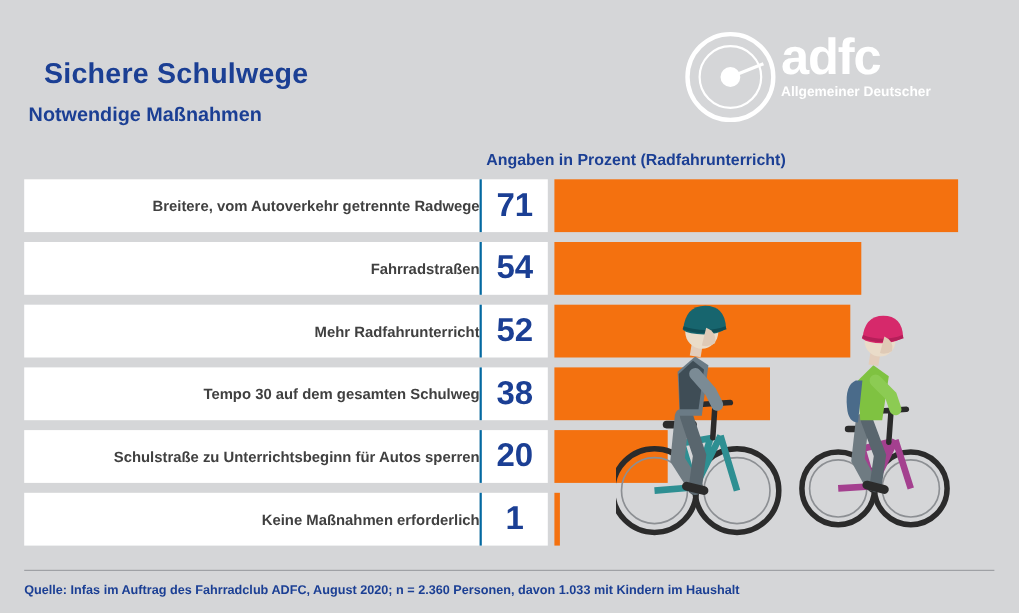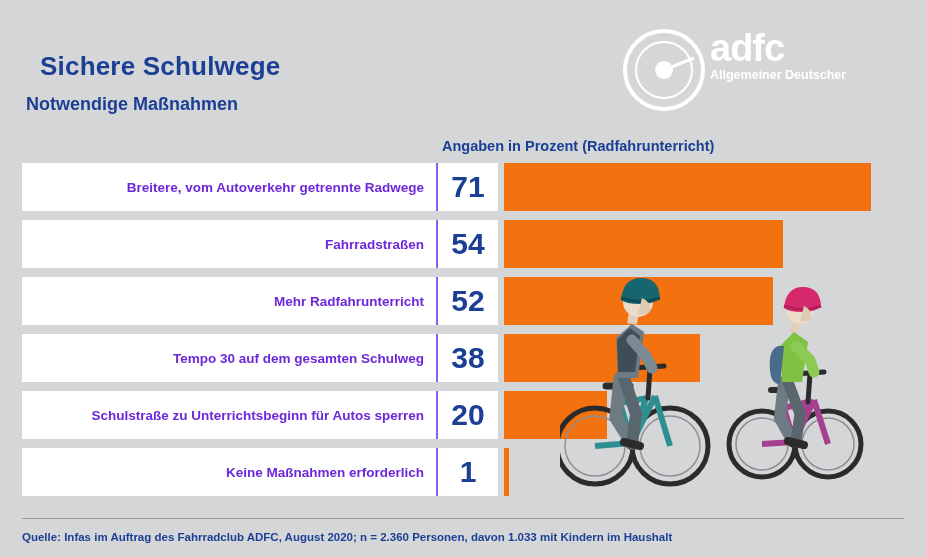--- a/index.html
+++ b/index.html
@@ -23,21 +23,21 @@
   .subtitle {
     font-size: 18px; font-weight: bold; color: #1b3f94;
     line-height: 1.1; margin: 8px 0 0 0;
   }
 
   
   .logo { position: absolute; right: 22px; top: 26px; width: 282px; height: 86px; }
   .logo-wheel { position: absolute; left: 0; top: 2px; }
   .logo-text { position: absolute; left: 88px; top: 4px; }
   .logo-word {
-    font-size: 38px; font-weight: bold; color: #ffffff;
+    font-size: 46px; font-weight: bold; color: #ffffff;
     line-height: 0.95; letter-spacing: -1px;
   }
   .logo-sub1, .logo-sub2 {
     font-size: 12.5px; color: #ffffff; font-weight: bold; line-height: 1.25;
   }
   .logo-sub1 { margin-top: 2px; }
 
   
   .chart-caption {
     position: absolute; left: 442px; top: 138px;
@@ -46,29 +46,28 @@
   }
 
   .rows { position: absolute; left: 22px; top: 163px; width: 882px; }
   .row {
     position: relative; height: 48px; margin-bottom: 9px;
     display: flex; align-items: stretch;
   }
   .row-label {
     width: 414px; background: #ffffff;
     display: flex; align-items: center; justify-content: flex-end;
-    padding-right: 12px;
-    font-size: 13.5px; font-weight: bold; color: #6d28d9;
+    font-size: 13.5px; font-weight: bold; color: #404040;
     white-space: nowrap;
   }
   .row-value {
     width: 62px; background: #ffffff;
     display: flex; align-items: center; justify-content: center;
     font-size: 30px; font-weight: bold; color: #1b3f94;
-    border-left: 2px solid #8b5cf6;
+    border-left: 2px solid #0369a1;
   }
   .bar-area { position: relative; flex: 1; }
   .bar {
     position: absolute; left: 6px; top: 0; bottom: 0;
     background: #f4710f;
   }
 
   
   .cyclists {
     position: absolute; left: 560px; top: 228px;

